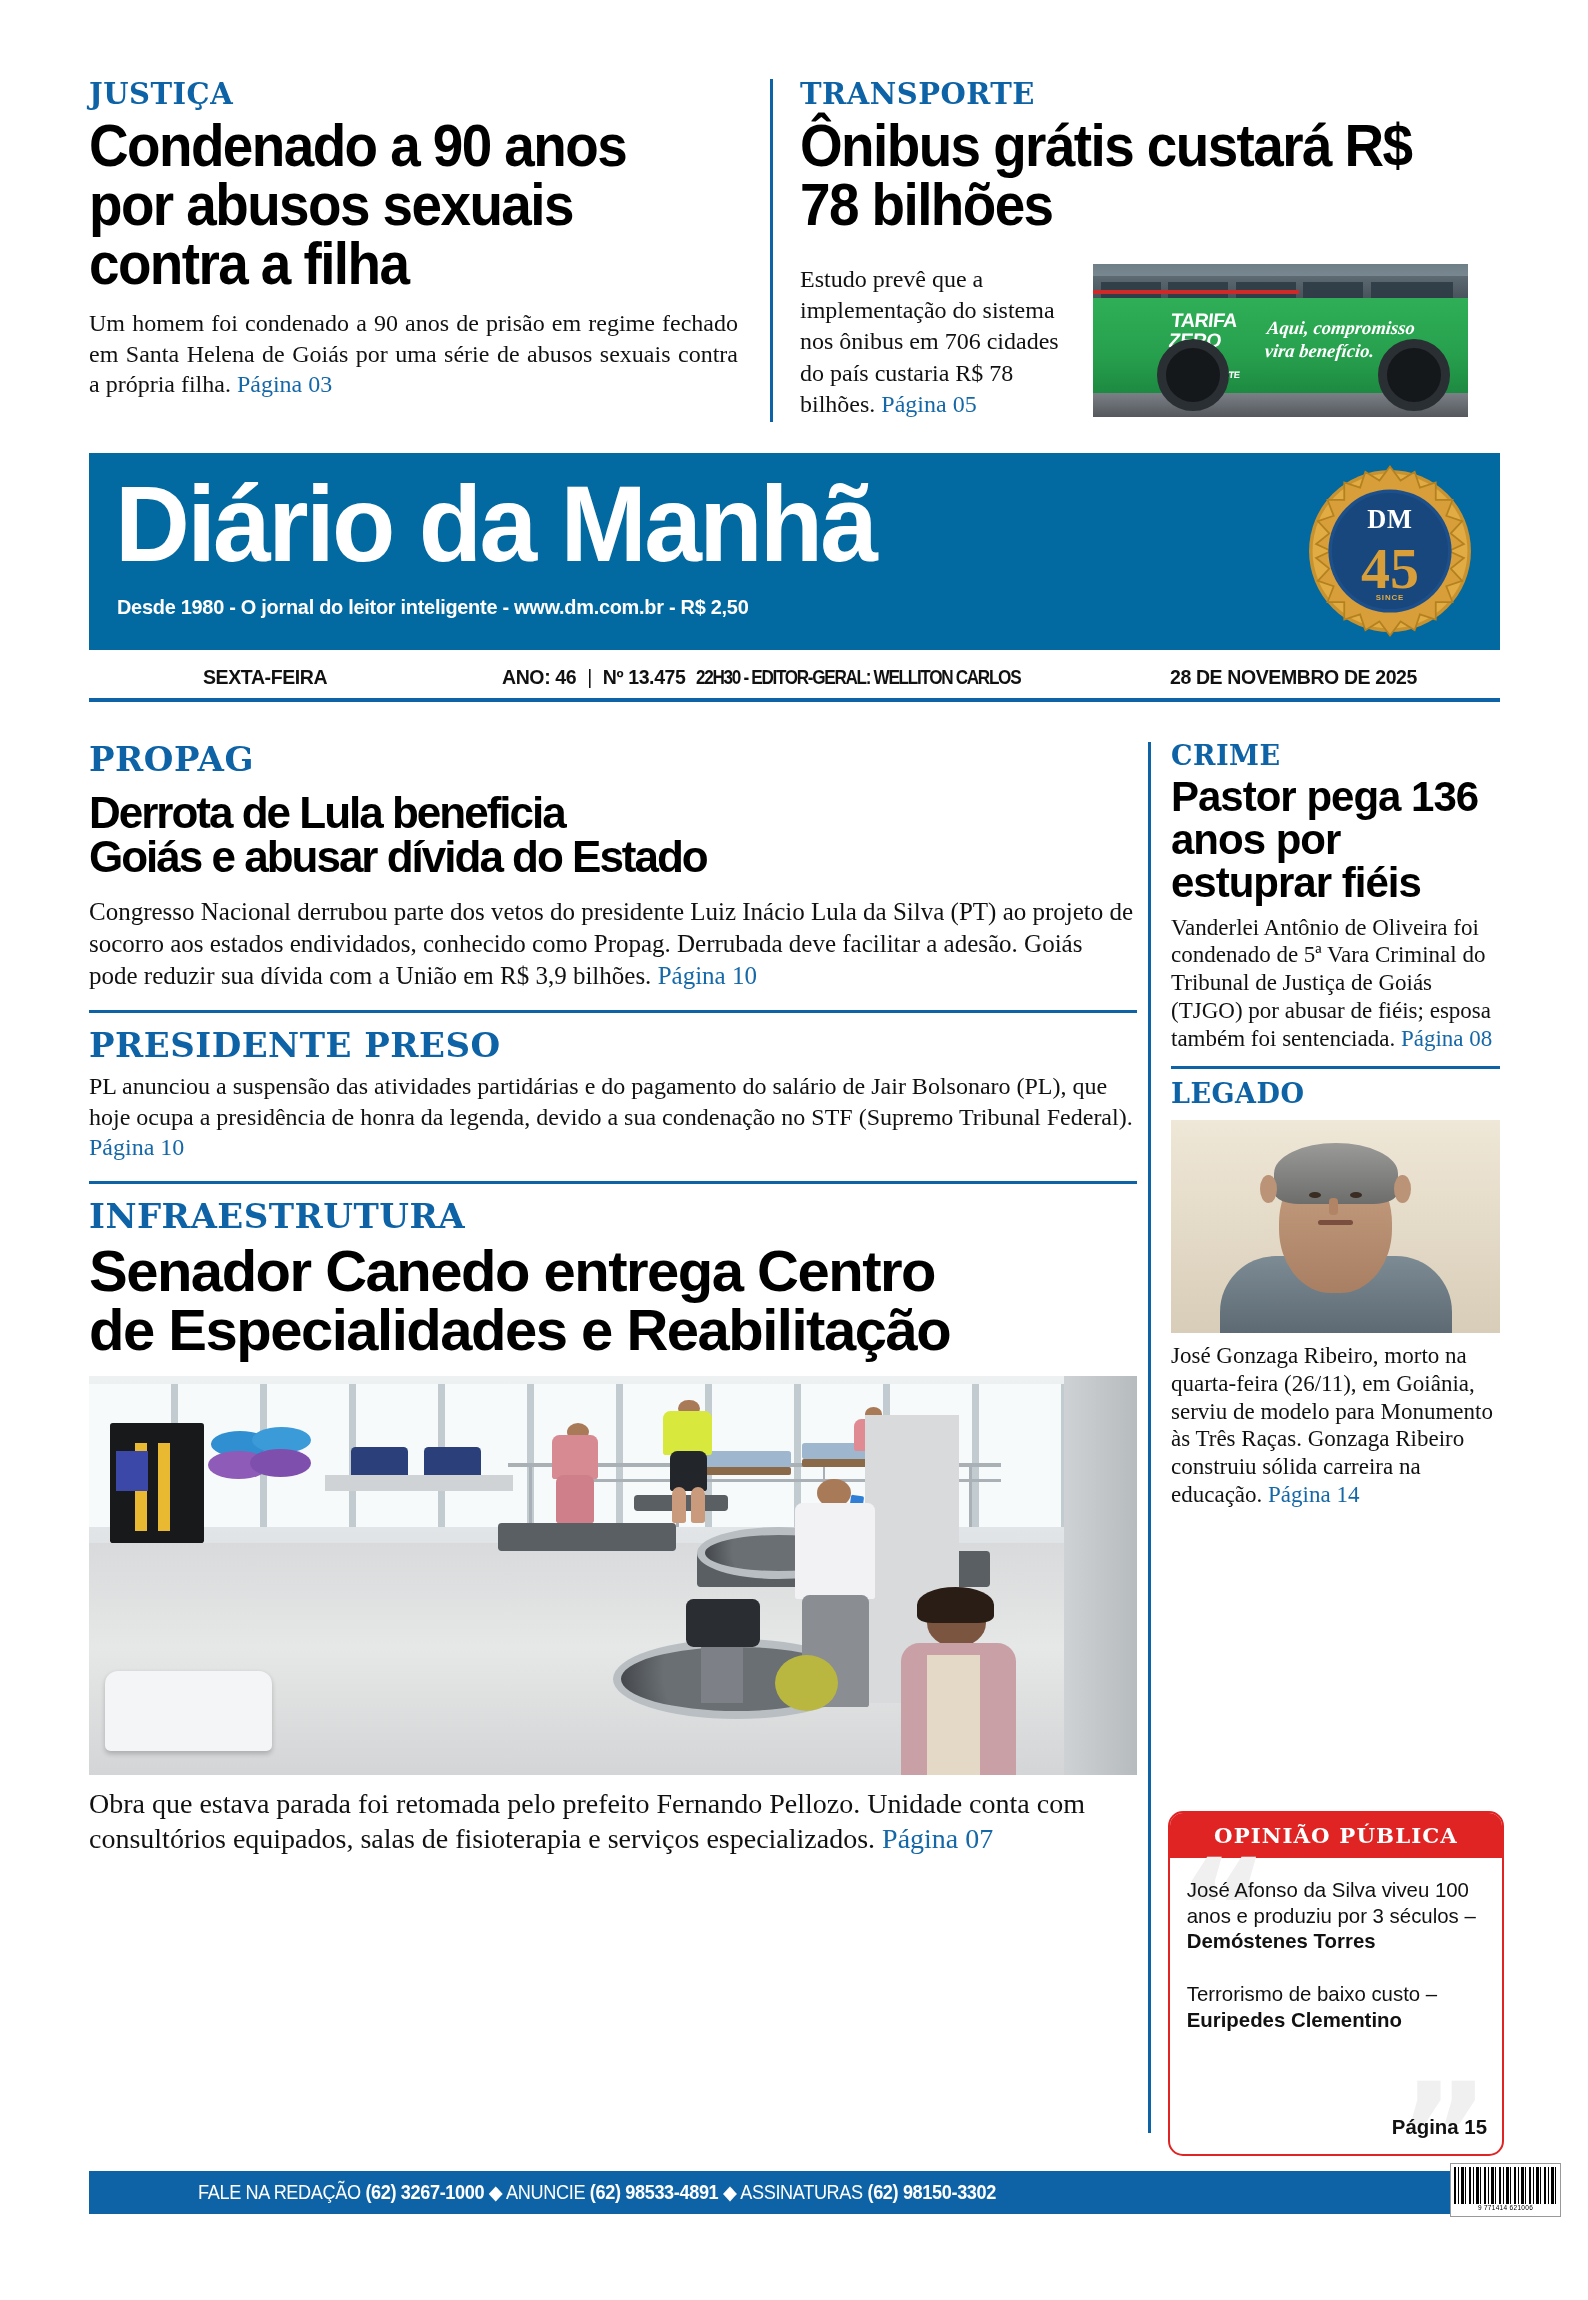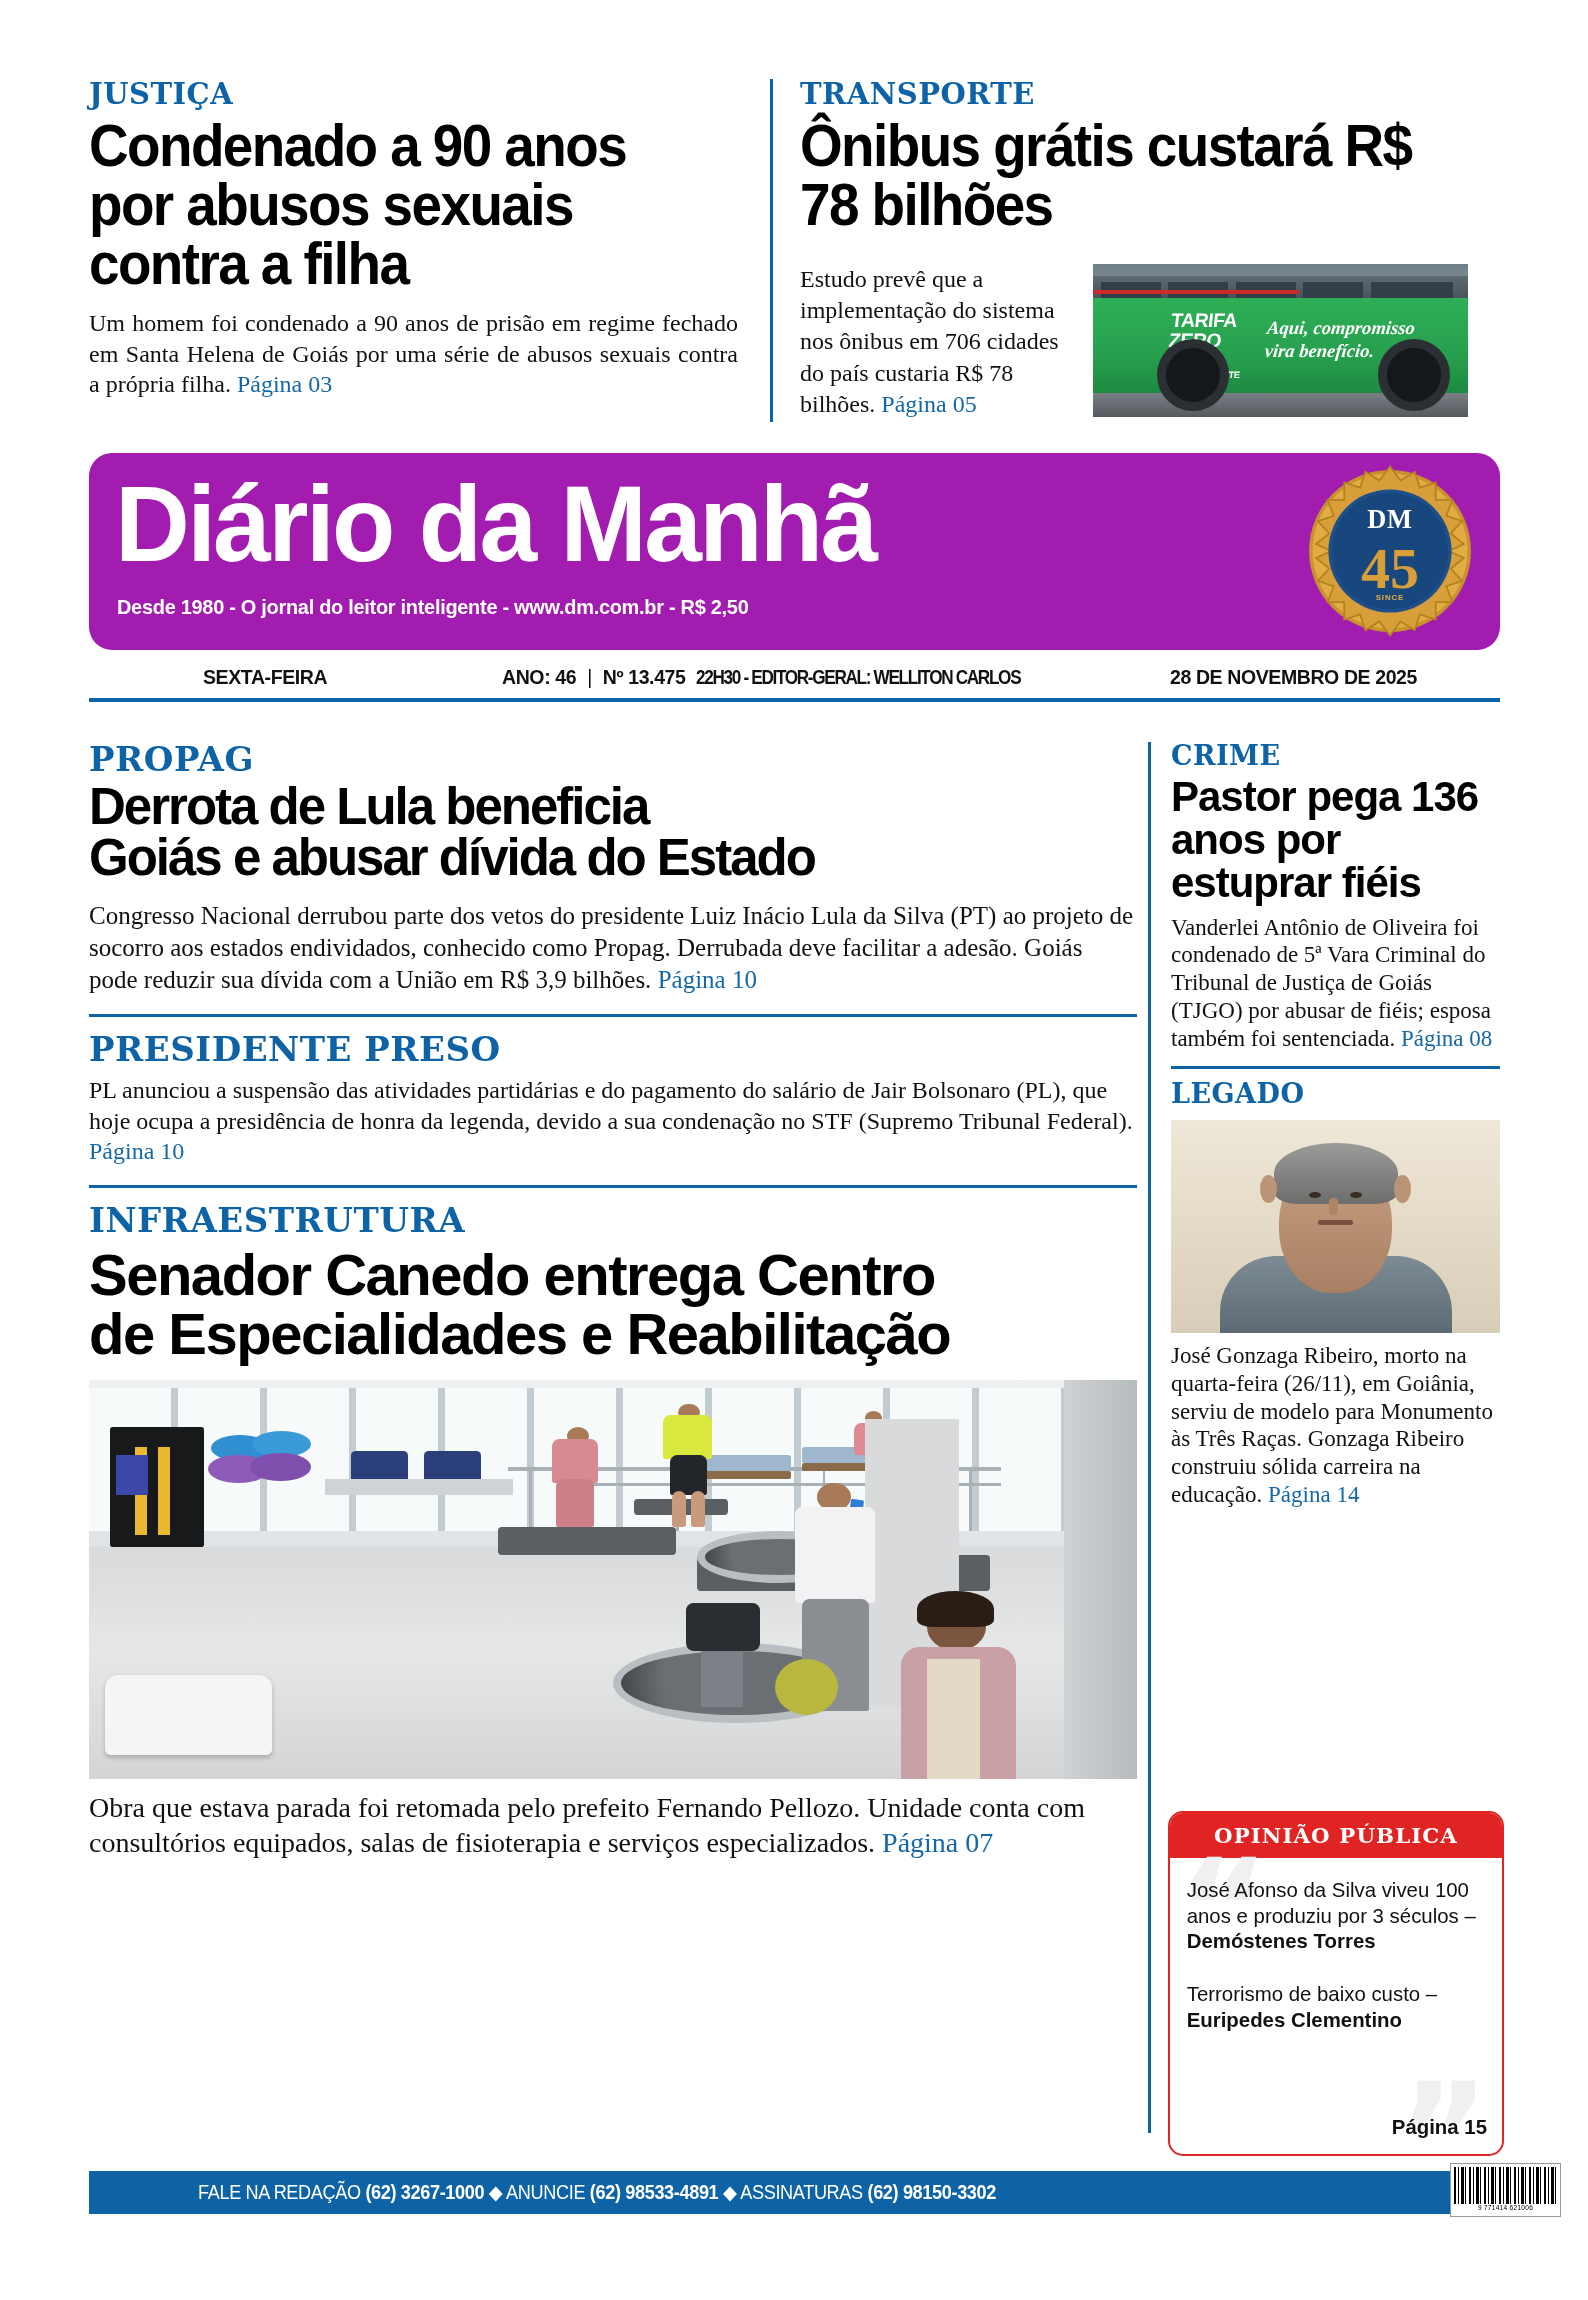--- a/index.html
+++ b/index.html
@@ -112,23 +112,22 @@
     position: relative;
     overflow: hidden;
     background: #5a6b72;
   }
 
   
   .masthead {
     position: absolute;
     left: 89px; top: 453px;
     width: 1411px; height: 197px;
-    background: #a21caf;
+    background: #0369a1;
     overflow: hidden;
-    border-radius: 23px;
   }
   .masthead-title {
     position: absolute;
     left: 26px; top: 16.7px;
     color: #fff;
     font-family: "Liberation Sans", sans-serif;
     font-weight: bold;
     font-size: 108px;
     letter-spacing: -2.8px;
     line-height: 1;
@@ -194,24 +193,24 @@
     position: absolute;
     left: 1148px; top: 742px;
     width: 2.8px; height: 1391px;
     background: #0d63a5;
   }
 
   
   .story { position: relative; }
   .story .kicker-lg { font-size: 34px; }
   .story h1 {
-    margin: 5px 0 0 0;
-    font-family: "Liberation Sans", sans-serif;
-    font-weight: bold;
-    font-size: 51px;
+    margin: 15px 0 0 0;
+    font-family: "Liberation Sans", sans-serif;
+    font-weight: bold;
+    font-size: 44px;
     line-height: 1.0;
     letter-spacing: -2px;
     color: #000;
   }
   .story .lede {
     font-family: "Liberation Serif", serif;
     font-size: 25px;
     line-height: 1.28;
     color: #111;
     margin-top: 16.7px;

